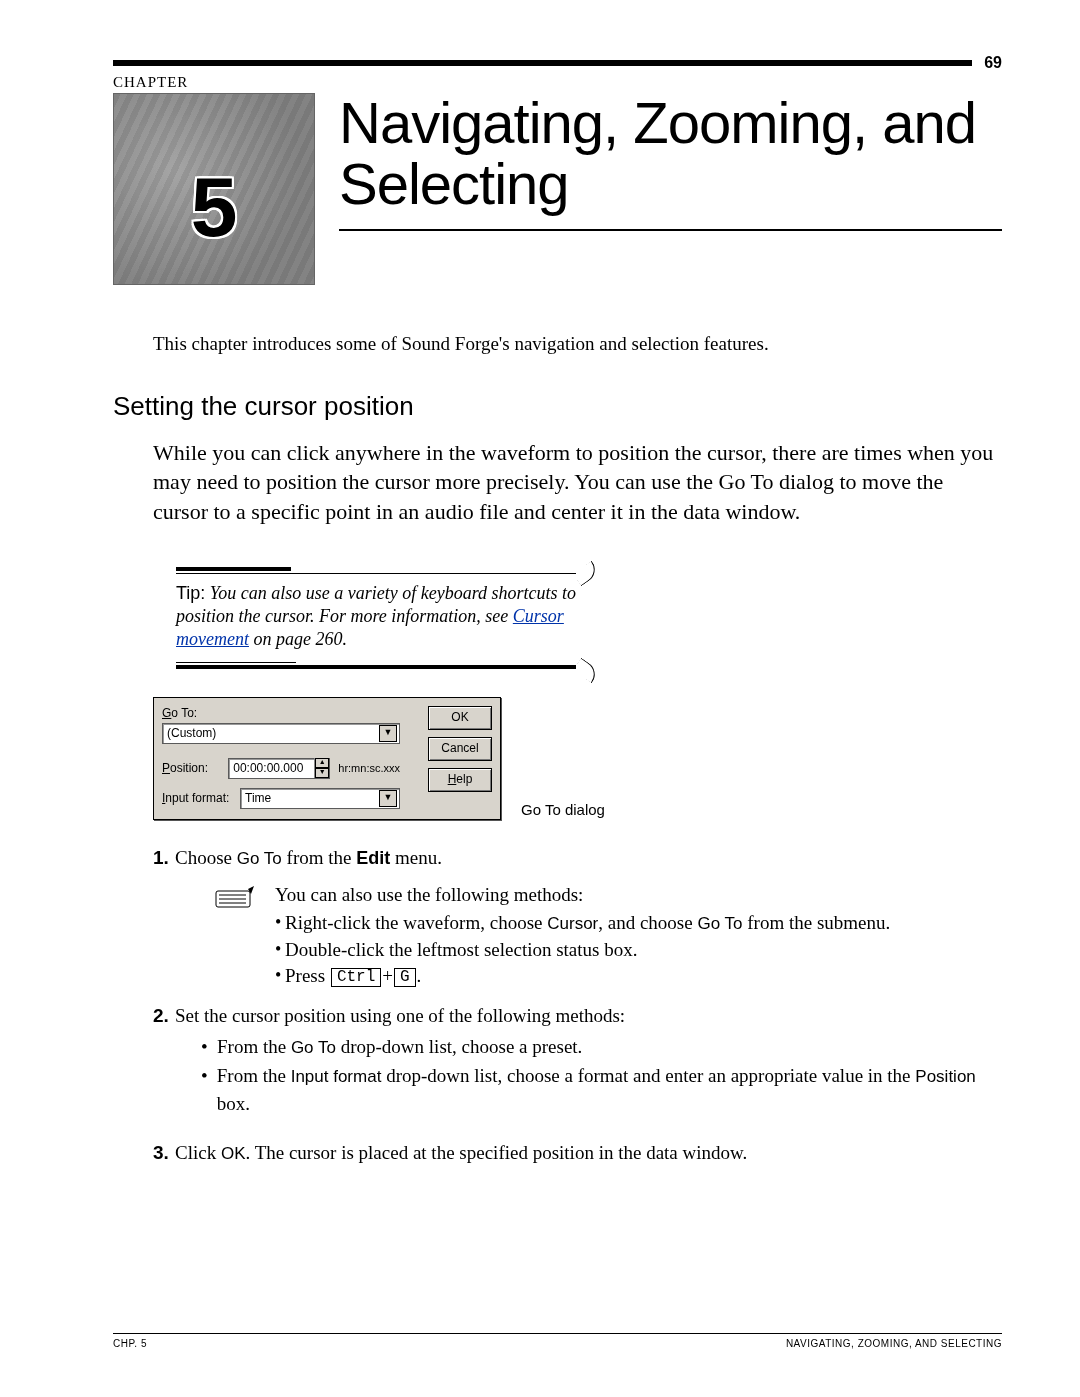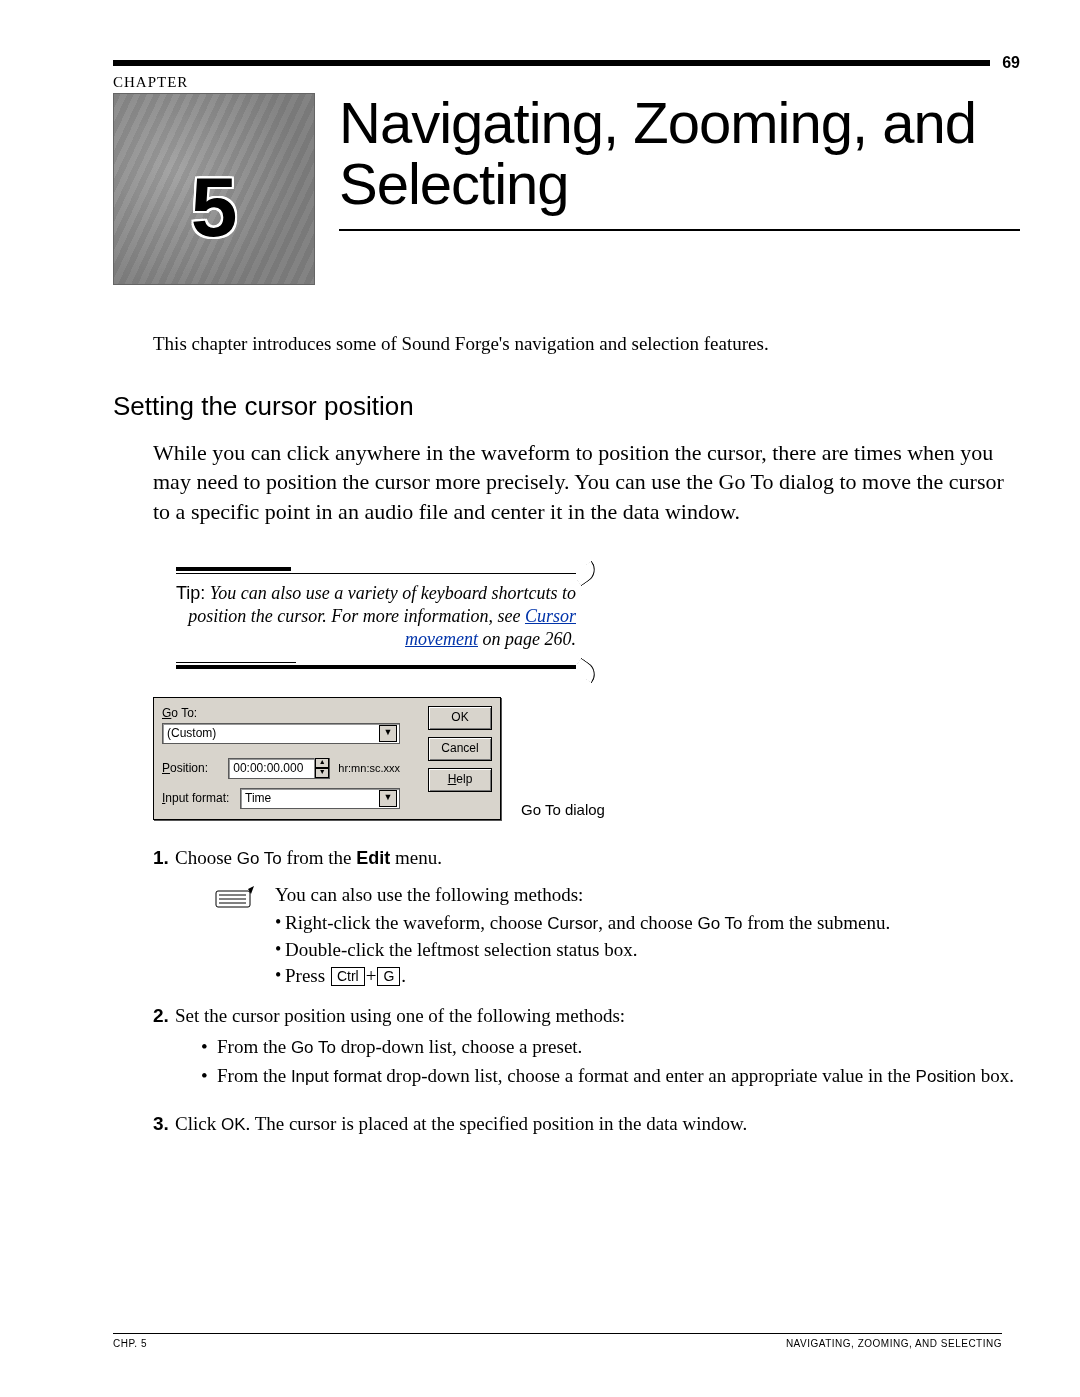--- a/index.html
+++ b/index.html
@@ -6,21 +6,21 @@
     margin: 0;
     padding: 0;
     background: #fff;
     font-family: Georgia, 'Times New Roman', serif;
     color: #000;
   }
   .page {
     width: 1080px;
     height: 1397px;
     position: relative;
-    padding: 60px 60px 0 113px;
+    padding: 60px 78px 0 113px;
     box-sizing: border-box;
   }
 
   
   .top-rule {
     position: relative;
     height: 10px;
   }
   .top-rule .bar {
     border-top: 6px solid #000;
@@ -108,21 +108,20 @@
     font-size: 22px;
     line-height: 1.35;
   }
 
   
   .tip-box {
     width: 400px;
     margin: 30px 0 0 55px;
     position: relative;
     padding: 10px 8px 10px 8px;
-    text-align: right;
   }
   .tip-box .tip-top {
     border-top: 4px solid #000;
     width: 115px;
     margin-bottom: 2px;
   }
   .tip-box .tip-top-thin {
     border-top: 1px solid #000;
     margin-bottom: 8px;
     position: relative;
@@ -306,22 +305,22 @@
   .bullets .b { display: flex; }
   .bullets .dot {
     width: 10px;
     font-size: 18px;
     line-height: 1.4;
   }
   .keycap {
     display: inline-block;
     border: 1px solid #000;
     padding: 0 5px;
-    font-family: Liberation Sans, sans-serif;
-    font-size: 14px;
+    font-family: Liberation Mono, monospace;
+    font-size: 16px;
     line-height: 17px;
     vertical-align: 1px;
     margin: 0 1px;
   }
 
   .sub-bullets {
     margin: 4px 0 10px 26px;
   }
   .sub-bullets .b { display: flex; font-size: 19px; line-height: 1.5; }
   .sub-bullets .dot { width: 16px; }

